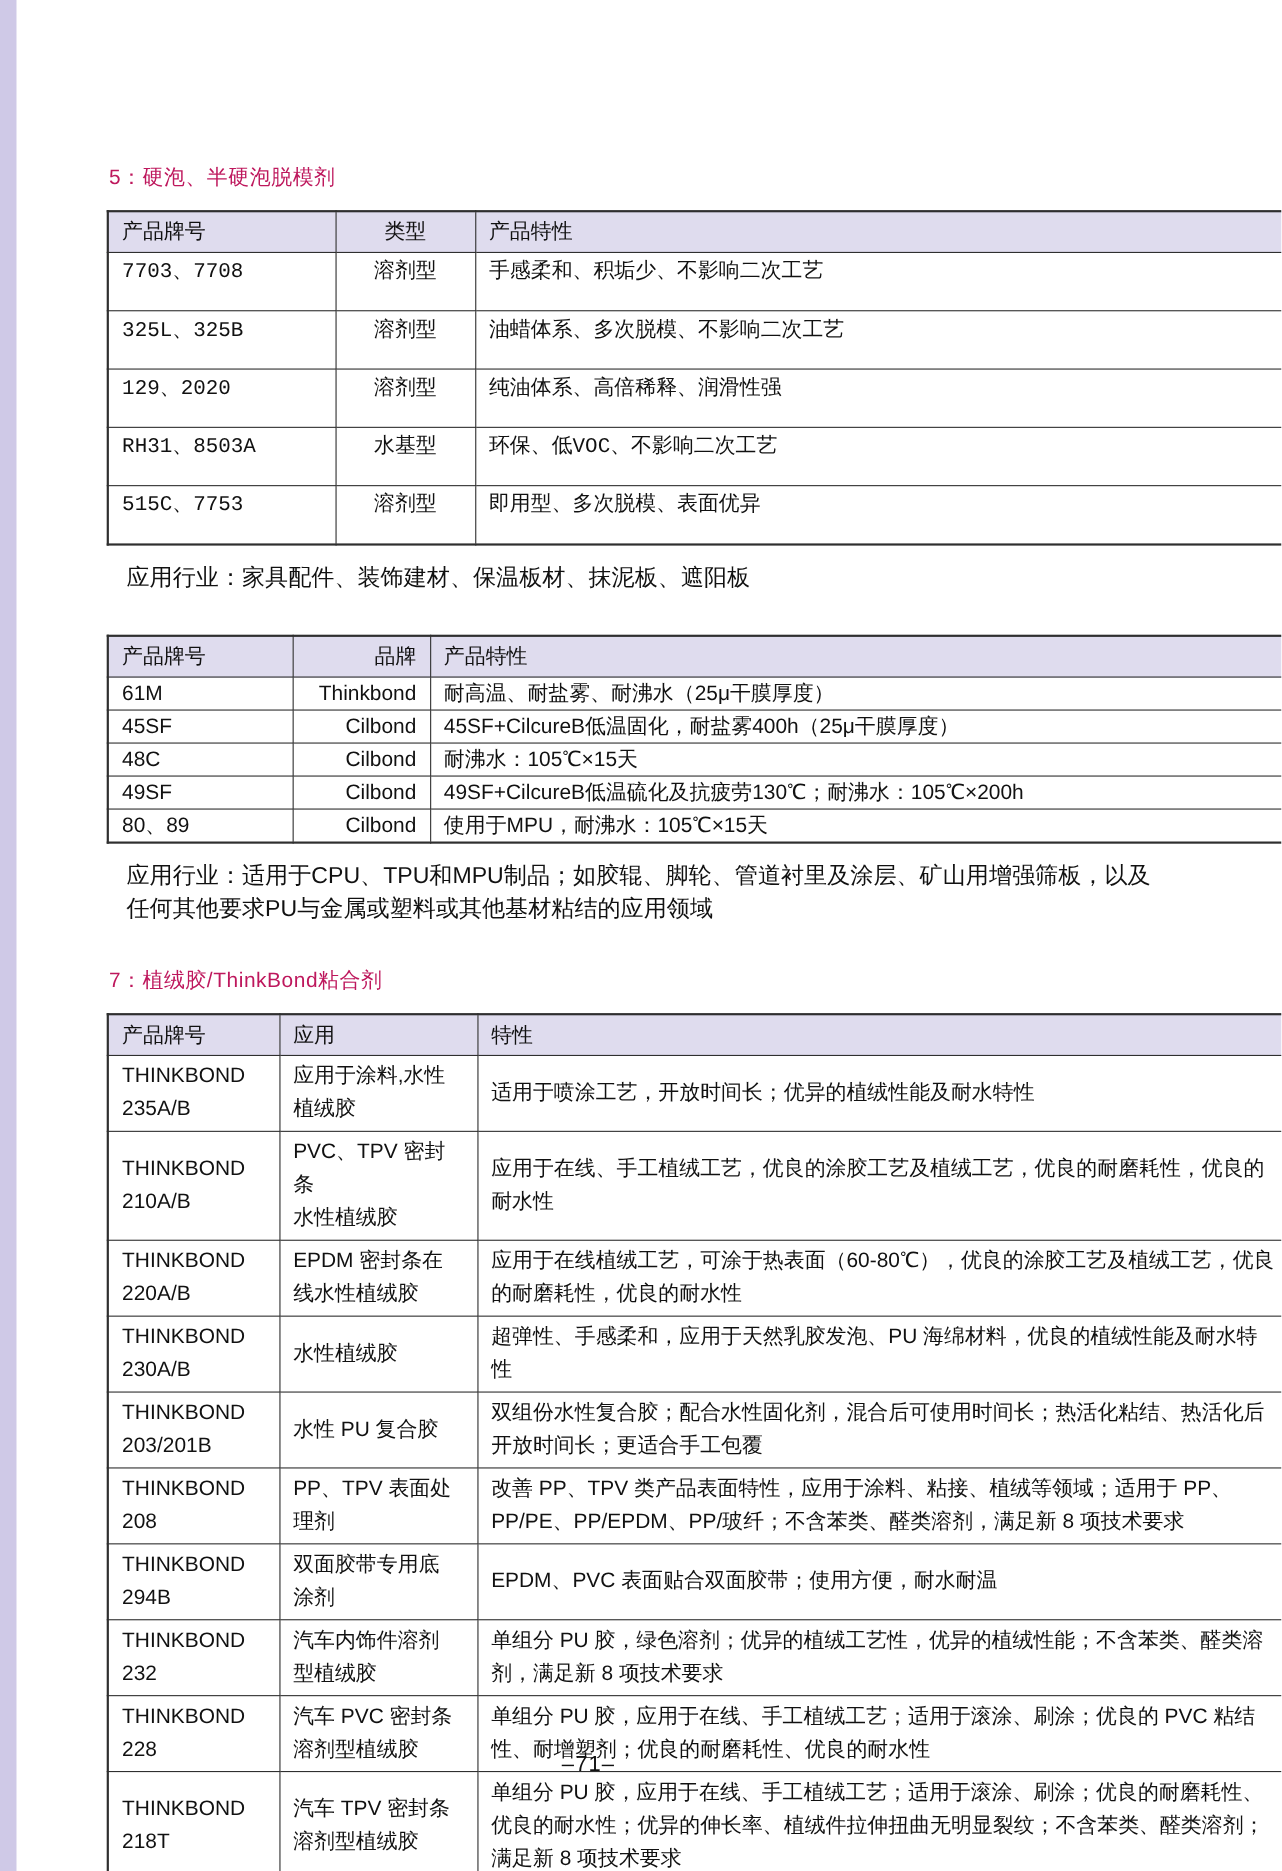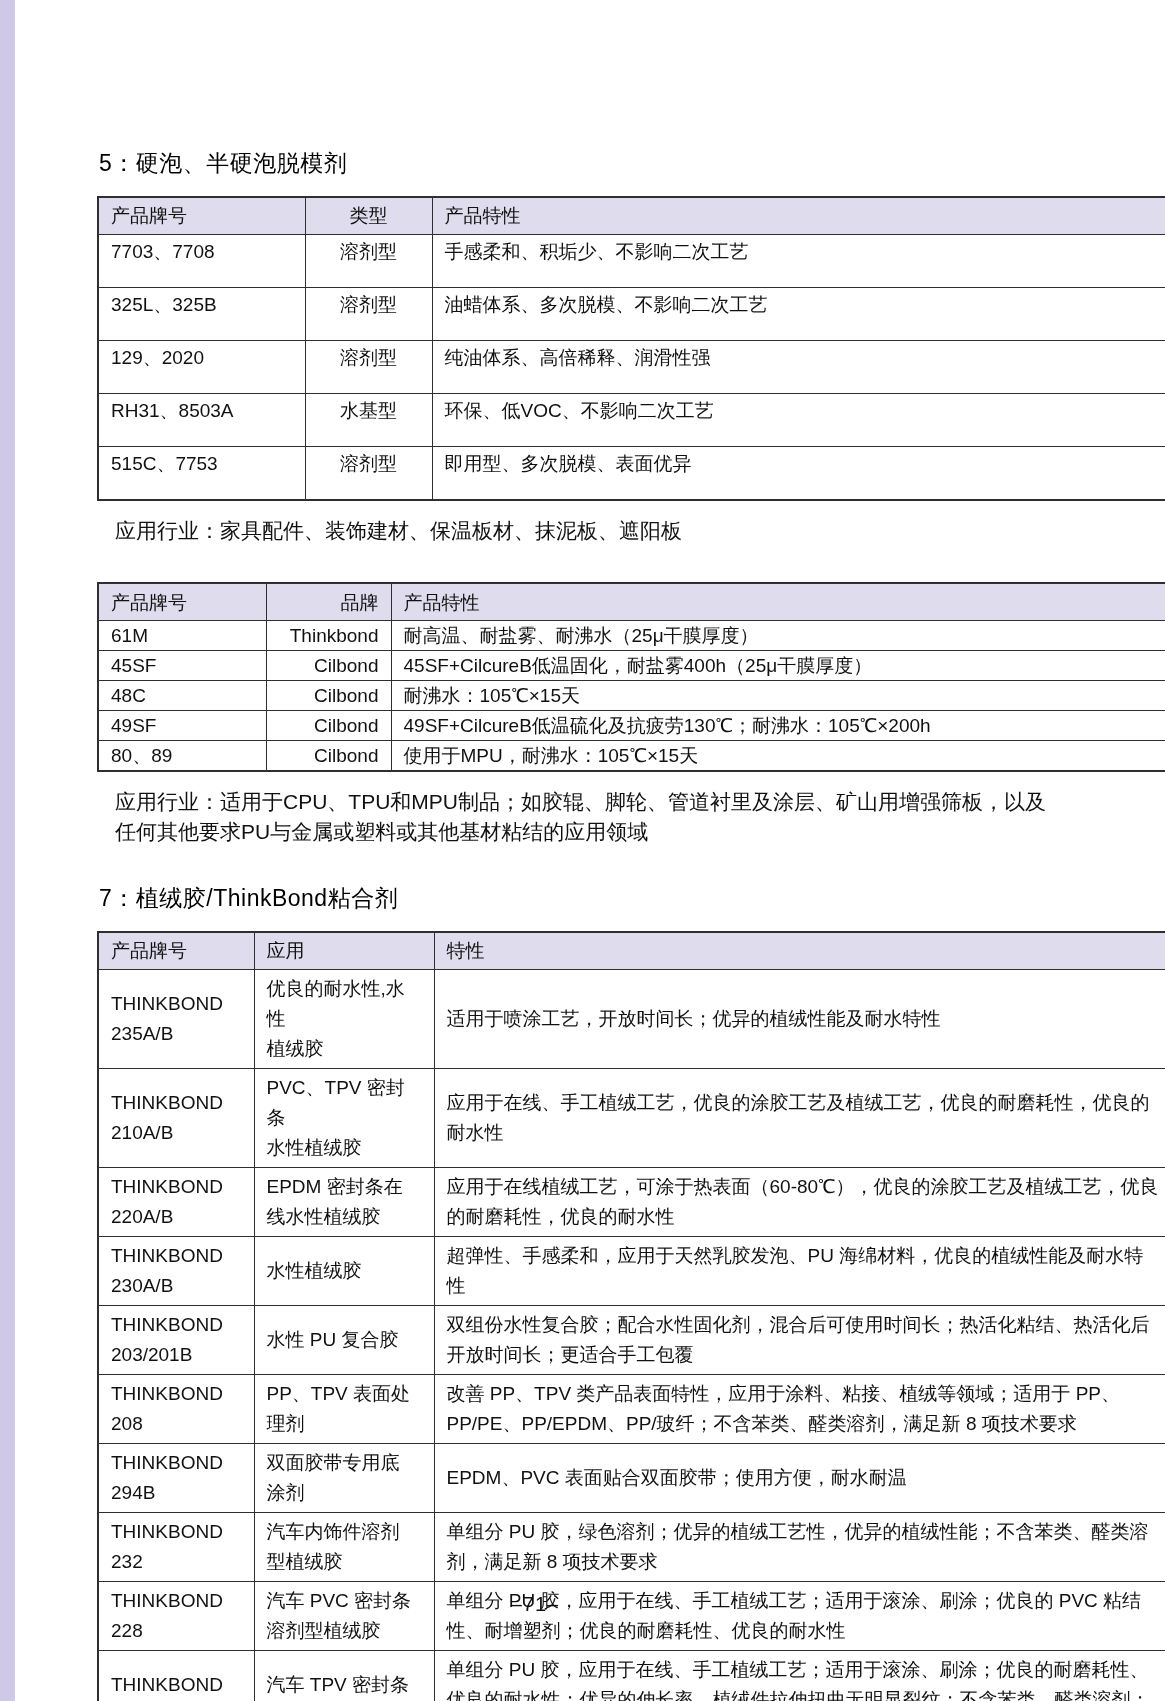--- a/index.html
+++ b/index.html
@@ -15,22 +15,22 @@
     position:absolute; left:0; top:0;
     width:15px; height:1701px;
     background:#cfc9e7;
   }
   .content {
     position:absolute; left:97px; top:148px;
     width:966px;
   }
   .section { margin-bottom:36px; }
   .section-title {
-    color:#000000;
-    font-size:23px;
+    color:#be185d;
+    font-size:19px;
     font-weight:400;
     margin:0 0 17px 2px;
     letter-spacing:0.5px;
   }
   table.product-table {
     width:1078px;
     border-collapse:collapse;
     border:2px solid #2f2f2f;
     table-layout:fixed;
   }
@@ -44,21 +44,21 @@
   }
   .product-table th {
     background:#dfdcee;
     font-weight:400;
     height:26px;
   }
   
   .sec-0 col.c1 { width:207px; }
   .sec-0 col.c2 { width:127px; }
   .sec-0 td, .sec-0 th { line-height:24px; }
-  .sec-0 td { padding-top:5px; padding-bottom:23px; }
+  .sec-0 td { padding-top:5px; padding-bottom:23px;font-family:Liberation Mono, monospace; }
   .sec-0 th.c2, .sec-0 td.c2 { text-align:center; }
   
   .sec-1 col.c1 { width:168px; }
   .sec-1 col.c2 { width:125px; }
   .sec-1 td, .sec-1 th { line-height:23px; }
   .sec-1 td { padding-top:3px; padding-bottom:3px; }
   .sec-1 th.c2, .sec-1 td.c2 { text-align:right; }
   
   .sec-2 col.c1 { width:156px; }
   .sec-2 col.c2 { width:180px; }
@@ -187,21 +187,21 @@
         <tr>
               <th class="c1">产品牌号</th>
               <th class="c2">应用</th>
               <th class="c3">特性</th>
             </tr>
       </thead>
       <tbody>
             <tr>
               <td class="c1">THINKBOND
 235A/B</td>
-              <td class="c2">优良的耐水性,水性
+              <td class="c2">应用于涂料,水性
 植绒胶</td>
               <td class="c3">适用于喷涂工艺，开放时间长；优异的植绒性能及耐水特性</td>
             </tr>
             <tr>
               <td class="c1">THINKBOND
 210A/B</td>
               <td class="c2">PVC、TPV 密封条
 水性植绒胶</td>
               <td class="c3">应用于在线、手工植绒工艺，优良的涂胶工艺及植绒工艺，优良的耐磨耗性，优良的耐水性</td>
             </tr>

